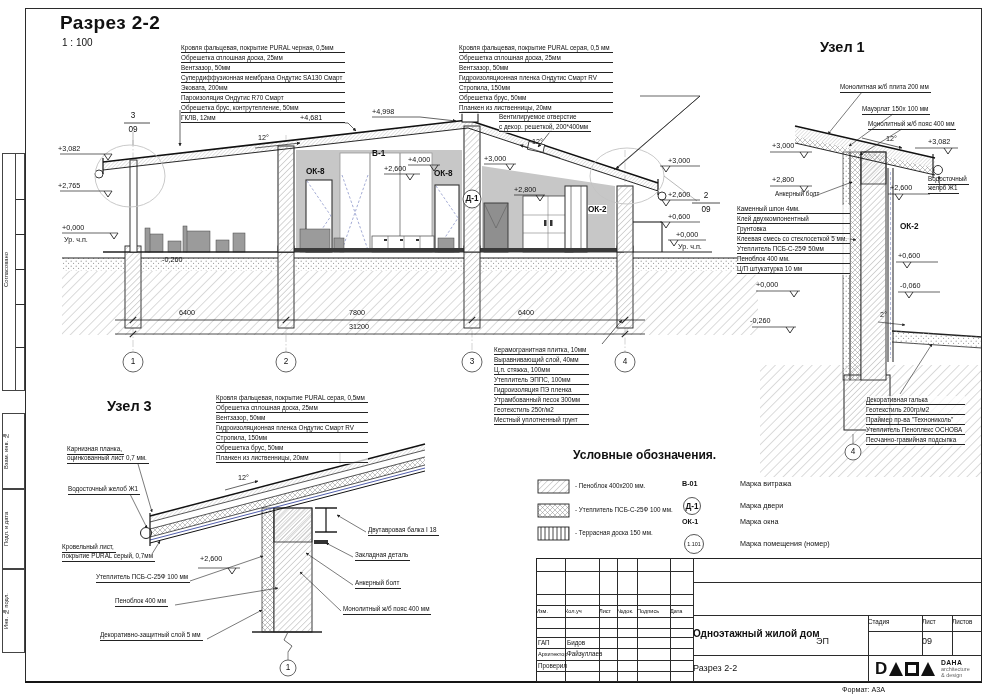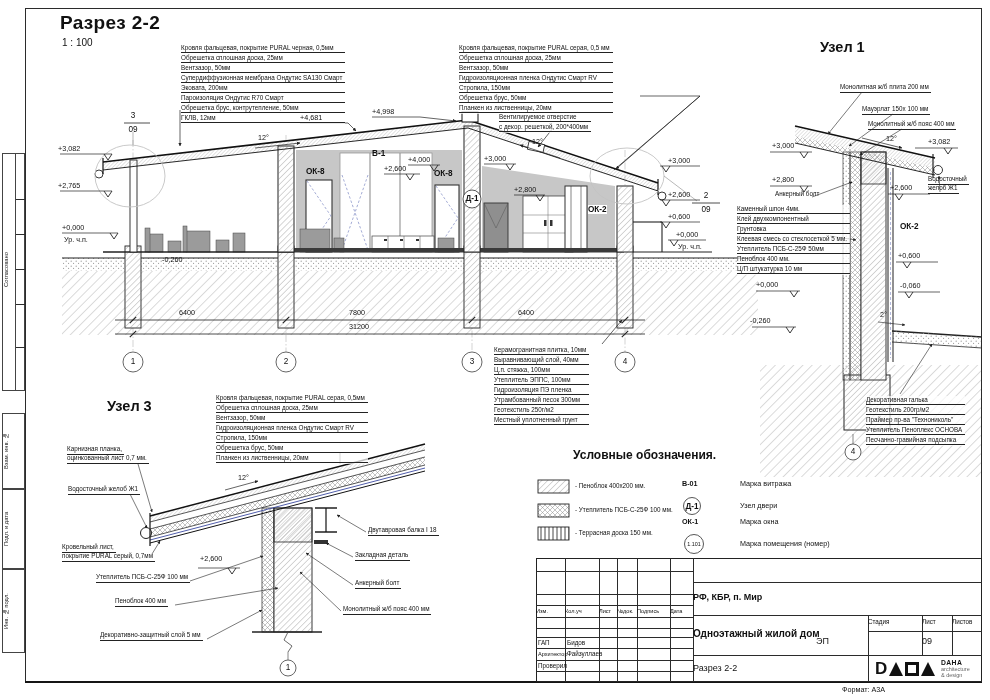--- a/index.html
+++ b/index.html
@@ -508,21 +508,21 @@
   <div class="t s6 u" style="left:343px;top:606px">Монолитный ж/б пояс 400 мм</div>
   <div class="bubble s8" style="left:278px;top:663px">1</div>
 
   <div class="t" style="left:573px;top:449px;font-size:12px;font-weight:bold">Условные обозначения.</div>
   <div class="t s6" style="left:575px;top:483px">- Пеноблок 400х200 мм.</div>
   <div class="t s6" style="left:575px;top:507px">- Утеплитель ПСБ-С-25Ф 100 мм.</div>
   <div class="t s6" style="left:575px;top:530px">- Террасная доска 150 мм.</div>
   <div class="t s7 b" style="left:682px;top:480px">В-01</div>
   <div class="t s7" style="left:740px;top:480px">Марка витража</div>
   <div class="bubble s7 b" style="left:682px;top:502px">Д-1</div>
-  <div class="t s7" style="left:740px;top:502px">Узел двери</div>
+  <div class="t s7" style="left:740px;top:502px">Марка двери</div>
   <div class="t s7 b" style="left:682px;top:518px">ОК-1</div>
   <div class="t s7" style="left:740px;top:518px">Марка окна</div>
   <div class="bubble" style="left:684px;top:541px;font-size:5.4px;width:20px">1.101</div>
   <div class="t s7" style="left:740px;top:540px">Марка помещения (номер)</div>
 
   <div style="position:absolute;left:536px;top:558px;width:446px;height:124px;border:1.3px solid #222;box-sizing:border-box;background:#fff"></div>
   <div class="vl" style="left:565px;top:558px;height:124px"></div>
   <div class="vl" style="left:599px;top:558px;height:124px"></div>
   <div class="vl" style="left:617px;top:558px;height:124px"></div>
   <div class="vl" style="left:637px;top:558px;height:124px"></div>
@@ -537,21 +537,20 @@
   <div class="hl" style="left:536px;top:617px;width:157px"></div>
   <div class="hl" style="left:536px;top:628px;width:157px"></div>
   <div class="hl" style="left:536px;top:637px;width:157px"></div>
   <div class="hl" style="left:536px;top:648px;width:157px"></div>
   <div class="hl" style="left:536px;top:660px;width:157px"></div>
   <div class="hl" style="left:536px;top:671px;width:157px"></div>
   <div class="hl" style="left:693px;top:582px;width:289px"></div>
   <div class="hl" style="left:693px;top:615px;width:289px"></div>
   <div class="hl" style="left:868px;top:631px;width:114px"></div>
   <div class="hl" style="left:693px;top:655px;width:289px"></div>
-  <div class="t ctr s9 b" style="left:693px;top:593px;width:289px">РФ, КБР, п. Мир</div>
   <div class="t ctr s10 b" style="left:693px;top:628px;width:175px">Одноэтажный жилой дом</div>
   <div class="t ctr s9" style="left:693px;top:664px;width:175px">Разрез 2-2</div>
   <div class="t ctr s6" style="left:868px;top:619px;width:54px">Стадия</div>
   <div class="t ctr s6" style="left:922px;top:619px;width:30px">Лист</div>
   <div class="t ctr s6" style="left:952px;top:619px;width:30px">Листов</div>
   <div class="t ctr s9" style="left:816px;top:637px;width:54px">ЭП</div>
   <div class="t ctr s9" style="left:922px;top:637px;width:30px">09</div>
   <div class="t ctr s9" style="left:952px;top:637px;width:30px"></div>
   <div class="t ctr s5" style="left:536px;top:608px;width:29px">Изм.</div>
   <div class="t ctr s5" style="left:565px;top:608px;width:34px">Кол.уч</div>

